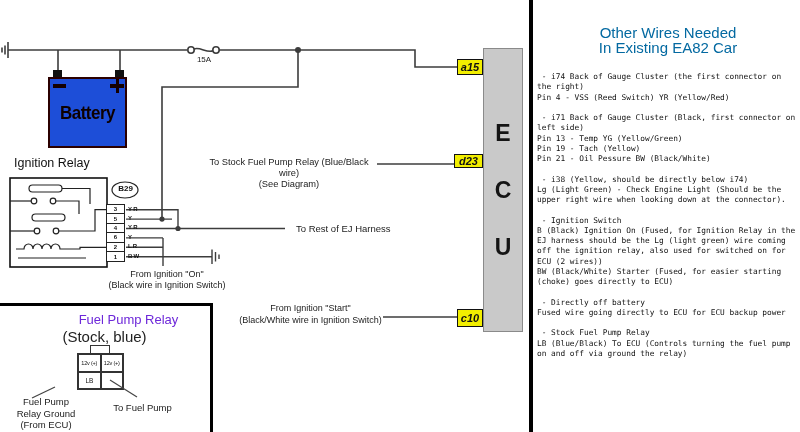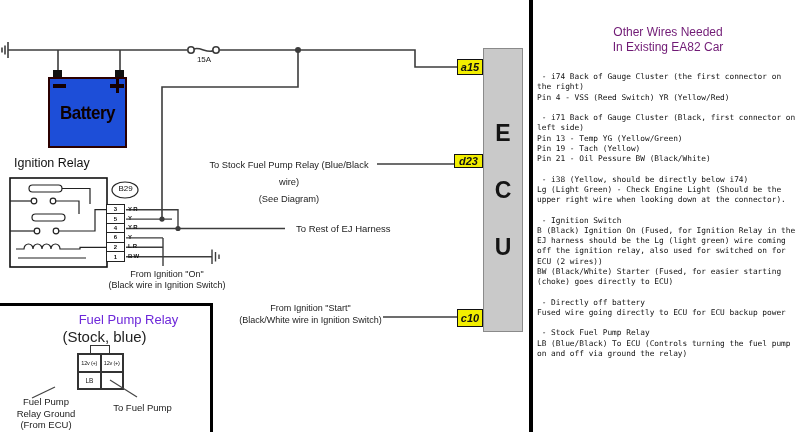--- a/index.html
+++ b/index.html
@@ -4,53 +4,53 @@
 <style>
   html,body{margin:0;padding:0;background:#ffffff;}
   #stage{position:relative;width:800px;height:432px;background:#ffffff;overflow:hidden;
          font-family:"Liberation Sans",sans-serif;color:#1a1a1a;}
   .abs{position:absolute;}
   .ctr{text-align:center;}
   
   .dg-title{left:150px;top:8px;width:250px;font-size:13.5px;font-weight:600;color:#111;}
   .lbl{color:#222;}
   .ign-title{left:14px;top:156px;font-size:12.5px;color:#111;}
-  .fpr-note{left:203px;top:157px;width:172px;font-size:9.3px;line-height:17px;}
+  .fpr-note{left:203px;top:157px;width:172px;font-size:9.3px;line-height:11px;}
   .rest-note{left:296px;top:223px;font-size:9.5px;}
   .ign-on{left:103px;top:269px;width:128px;font-size:9px;line-height:11px;}
   .ign-start{left:233px;top:303px;width:155px;font-size:9px;line-height:11.5px;}
   .fuse-lbl{left:192px;top:55px;width:24px;font-size:8px;}
   
   .battery{left:48px;top:77px;width:79px;height:71px;background:#1d4ed8;border:2px solid #2b0000;
            box-sizing:border-box;display:flex;align-items:center;justify-content:center;}
   .battery-word{font-size:17px;font-weight:bold;color:#0d0000;letter-spacing:-0.5px;transform:scaleY(1.12);}
   .bat-minus{left:53px;top:84px;width:13px;height:3.5px;background:#150000;}
   .bat-plus-h{left:110px;top:84px;width:14px;height:3.5px;background:#150000;}
   .bat-plus-v{left:115.5px;top:79px;width:3.5px;height:14px;background:#150000;}
   
   .pinblock{left:106px;top:204px;width:19px;border:1.2px solid #222;box-sizing:border-box;background:#fff;}
   .pin-cell{height:9.4px;border-bottom:1px solid #222;box-sizing:border-box;font-size:6px;font-weight:bold;
             display:flex;align-items:center;justify-content:center;color:#111;}
   .pinblock .pin-cell:last-child{border-bottom:none;}
   .wirelabels{left:128px;top:204px;width:22px;}
   .wire-cell{height:9.4px;font-size:6px;font-weight:bold;letter-spacing:1.2px;display:flex;align-items:center;color:#111;}
-  .b29{left:112px;top:184px;width:27px;font-size:8px;font-weight:normal;text-align:center;color:#111;}
+  .b29{left:112px;top:184px;width:27px;font-size:8px;font-weight:bold;text-align:center;color:#111;}
   
   .ecu{left:483px;top:48px;width:40px;height:284px;background:#c9c9c9;border:1px solid #8a8a8a;
        box-sizing:border-box;display:flex;flex-direction:column;align-items:center;justify-content:center;gap:34px;}
   .ecu-letter{font-size:23px;font-weight:800;color:#141414;line-height:1;}
   .tab{background:#f2ee00;border:1.6px solid #111;box-sizing:border-box;display:flex;align-items:center;
        justify-content:center;font-size:11px;font-weight:bold;font-style:italic;color:#111;}
   .tab-a15{left:457px;top:59px;width:26px;height:16px;}
   .tab-d23{left:454px;top:154px;width:29px;height:14px;}
   .tab-c10{left:457px;top:309px;width:26px;height:18px;}
   
   .divider{left:529px;top:0;width:4px;height:432px;background:#000;}
   
-  .notes-title{left:553px;top:25px;width:230px;font-size:12px;font-weight:500;line-height:15px;color:#701a75;}
+  .notes-title{left:553px;top:25px;width:230px;font-size:15px;font-weight:500;line-height:15px;color:#0369a1;}
   .notes{left:537px;top:72px;width:262px;font-family:"DejaVu Sans Mono",monospace;font-size:7.8px;
          line-height:10.25px;color:#111;}
   .note-line{white-space:pre;min-height:10.25px;}
   
   .fpr-panel{left:-4px;top:303px;width:217px;height:140px;border:3px solid #000;background:#fff;box-sizing:border-box;}
   .fpr-title{left:0;top:6px;width:100%;font-size:13px;color:#6d28d9;margin-left:24px;}
   .fpr-sub{left:0;top:22px;width:100%;font-size:15px;color:#222;}
   .fpr-tab{left:91px;top:39px;width:20px;height:9px;border:1px solid #333;border-bottom:none;box-sizing:border-box;}
   .fpr-grid{left:78px;top:47px;width:45px;height:35px;display:grid;grid-template-columns:1fr 1fr;
             grid-template-rows:1fr 1fr;border:1px solid #333;}

